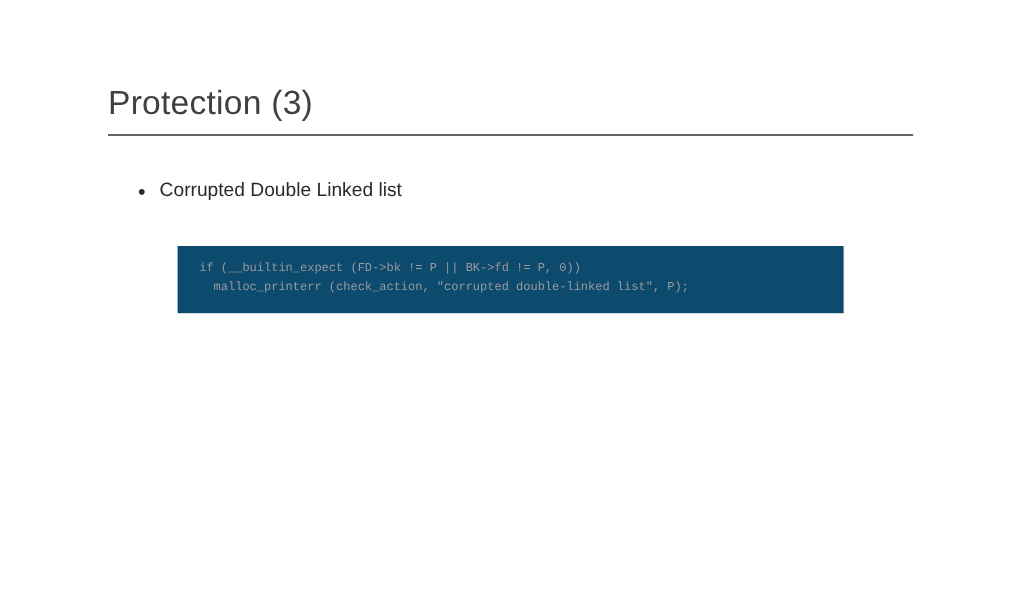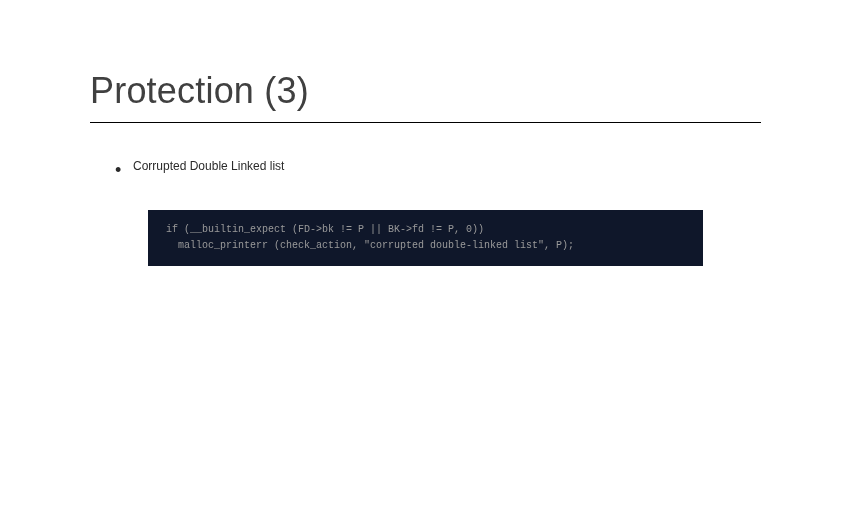--- a/index.html
+++ b/index.html
@@ -13,56 +13,56 @@
     overflow: hidden;
   }
   .slide {
     position: relative;
     width: 851px;
     height: 510px;
     box-sizing: border-box;
     padding: 70px 90px 0 90px;
   }
   .title {
-    font-size: 36px;
+    font-size: 28px;
     font-weight: 400;
     color: #404040;
     letter-spacing: 0.2px;
     padding-bottom: 10px;
   }
   .rule {
     border: none;
     border-top: 1px solid #000;
     margin: 0 0 35px 0;
   }
   ul.bullets {
     list-style: none;
     margin: 0;
     padding: 0 0 0 25px;
   }
   ul.bullets li {
     position: relative;
-    font-size: 12px;
+    font-size: 16px;
     color: #2a2a2a;
     line-height: 1.4;
     margin-bottom: 14px;
     padding-left: 18px;
   }
   ul.bullets li::before {
     content: "•";
     position: absolute;
     left: 0;
     top: 0;
     font-size: 18px;
     color: #2a2a2a;
   }
   .code-box {
     margin: 35px auto 0 auto;
     width: 555px;
-    background: #0f172a;
+    background: #0c4a6e;
     padding: 12px 10px 12px 18px;
     box-sizing: border-box;
     font-family: Consolas, "Courier New", monospace;
     font-size: 10px;
     line-height: 1.6;
     color: #9a9a9a;
     white-space: pre;
   }
 </style>
 </head>

